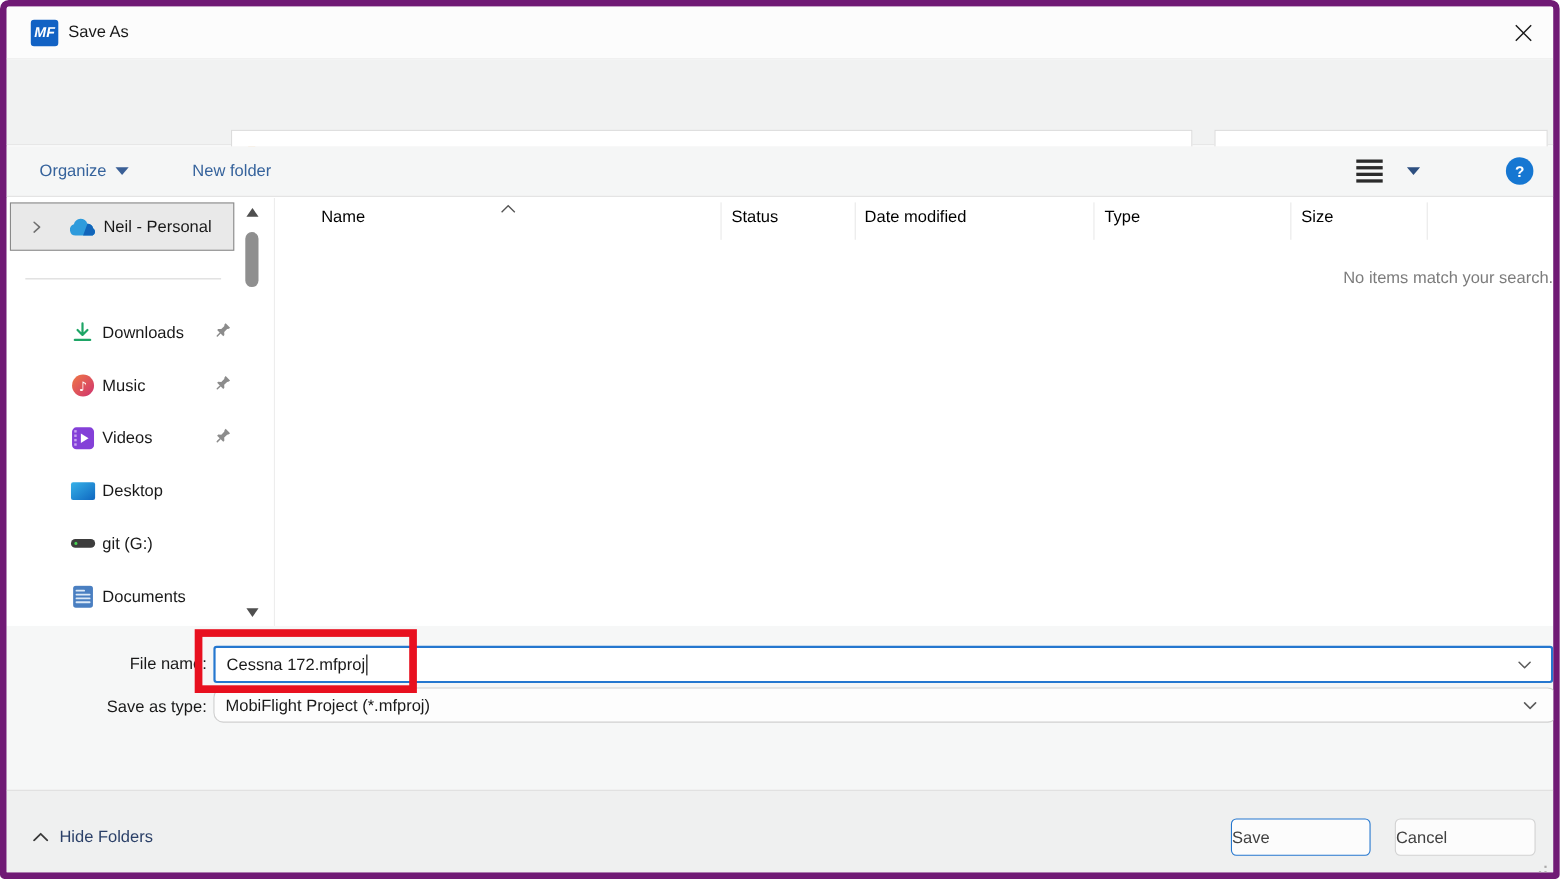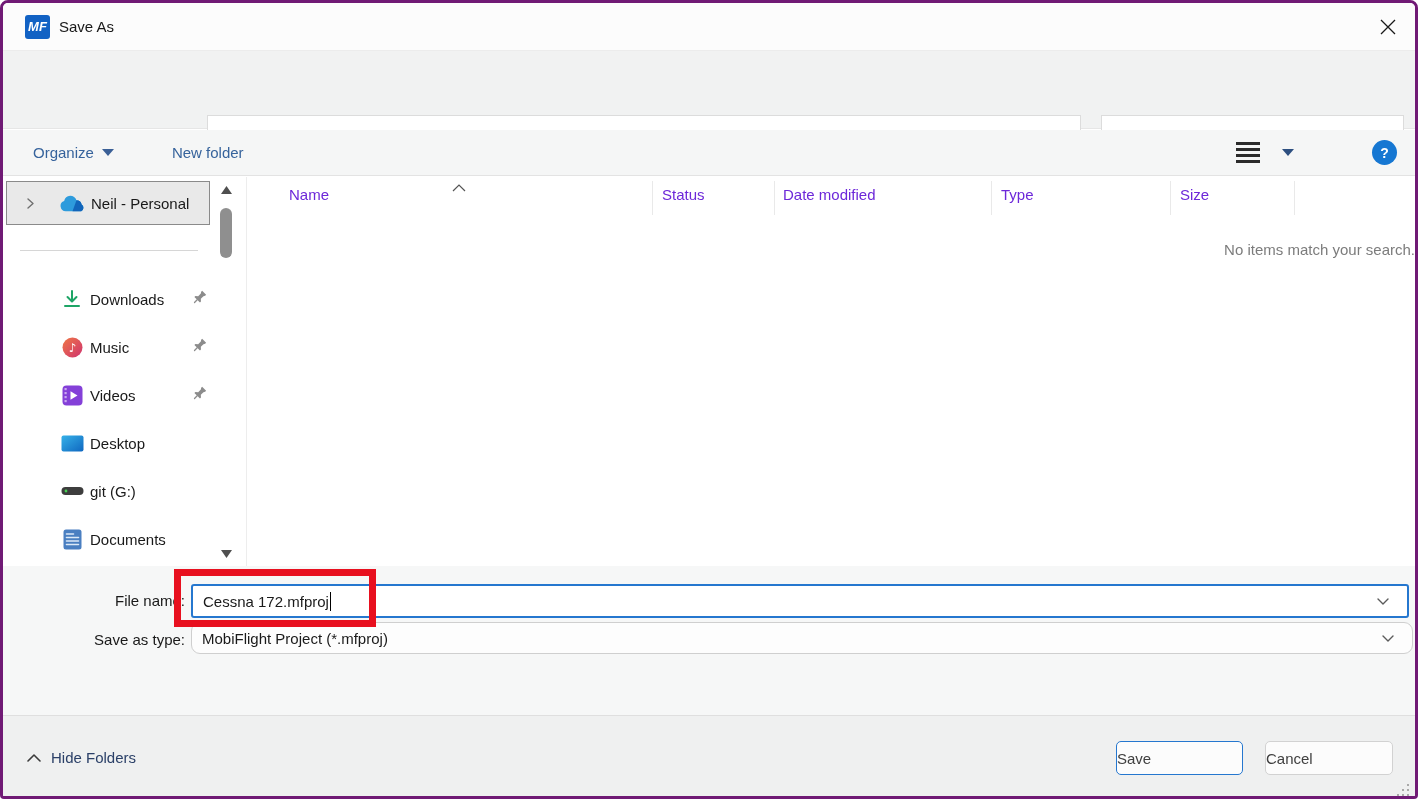--- a/index.html
+++ b/index.html
@@ -1,19 +1,19 @@
 <!DOCTYPE html>
 <html><head>
 <meta charset="utf-8">
 <style>
   * { margin:0; padding:0; box-sizing:border-box; }
   html,body { background:#ffffff; font-family:"Liberation Sans", sans-serif; }
   .window {
     position:relative; width:1418px; height:799px; overflow:hidden;
-    background:#ffffff; border:3px solid #701a75;
+    background:#ffffff; border:6px solid #701a75;
     border-radius:8px 8px 4px 4px;
     font-size:15px; color:#1a1a1a;
   }
   
   .titlebar { position:absolute; left:0; top:0; right:0; height:48px; background:#fcfcfc; border-bottom:1px solid #ececec; }
   .app-logo { position:absolute; left:22px; top:12px; width:25px; height:24px; background:#1262c4; border-radius:3px;
     color:#fff; font-weight:bold; font-style:italic; font-size:13px; text-align:center; line-height:24px; }
   .win-title { position:absolute; left:56px; top:0; line-height:48px; font-size:15px; color:#191919; }
   .close-btn { position:absolute; right:10px; top:8px; width:34px; height:32px; display:flex; align-items:center; justify-content:center; cursor:pointer; }
   
@@ -41,21 +41,21 @@
   .side-item.selected { background:#e9e9e9; border:1px solid #8a8a8a; }
   .side-icon { position:absolute; left:53px; width:26px; display:flex; justify-content:center; }
   .side-label { position:absolute; left:84px; white-space:nowrap; color:#191919; }
   .pin { position:absolute; left:186px; }
   .expander { position:absolute; left:18px; display:flex; }
   .side-divider { position:absolute; left:17px; width:178px; height:1px; background:#d6d6d6; top:73px; }
   .scrollbar { position:absolute; left:214px; top:2px; width:19px; height:384px; }
   .sb-thumb { position:absolute; left:3px; top:29px; width:12px; height:50px; background:#8f8f8f; border-radius:6px; cursor:pointer; }
   .sb-arrow { position:absolute; left:3px; display:flex; cursor:pointer; }
   .listarea { position:absolute; left:243px; top:0; right:0; height:389px; border-left:1px solid #ededed; }
-  .col-label { position:absolute; top:9px; color:#6d28d9; cursor:pointer; white-space:nowrap; }
+  .col-label { position:absolute; top:9px; color:#000000; cursor:pointer; white-space:nowrap; }
   .col-sep { position:absolute; top:4px; width:1px; height:34px; background:#e9e9e9; }
   .sort-caret { position:absolute; top:1px; }
   .empty-msg { position:absolute; left:4px; right:0; top:64px; text-align:right; color:#7c7c7c; }
   
   .bottompanel { position:absolute; left:0; top:563px; right:0; height:149px; background:#f6f7f7; }
   .fld-label { position:absolute; width:182px; text-align:right; color:#191919; white-space:nowrap;padding-left:48px; }
   .filename-box { position:absolute; left:188px; top:18px; width:1218px; height:34px; background:#fff; border:2px solid #2577cf; border-radius:3px; display:flex; align-items:center; padding:8px 10px; cursor:text; }
   .caret { display:inline-block; width:1px; height:19px; background:#000; margin-left:1px; vertical-align:middle; }
   .combo-box { position:absolute; left:188px; top:56px; width:1222px; height:32px; background:#fdfdfd; border:1px solid #cfcfcf; border-radius:9px; display:flex; align-items:center; padding:0 10px; cursor:pointer; }
   .box-chevron { margin-left:auto; display:flex; padding-right:6px; }

